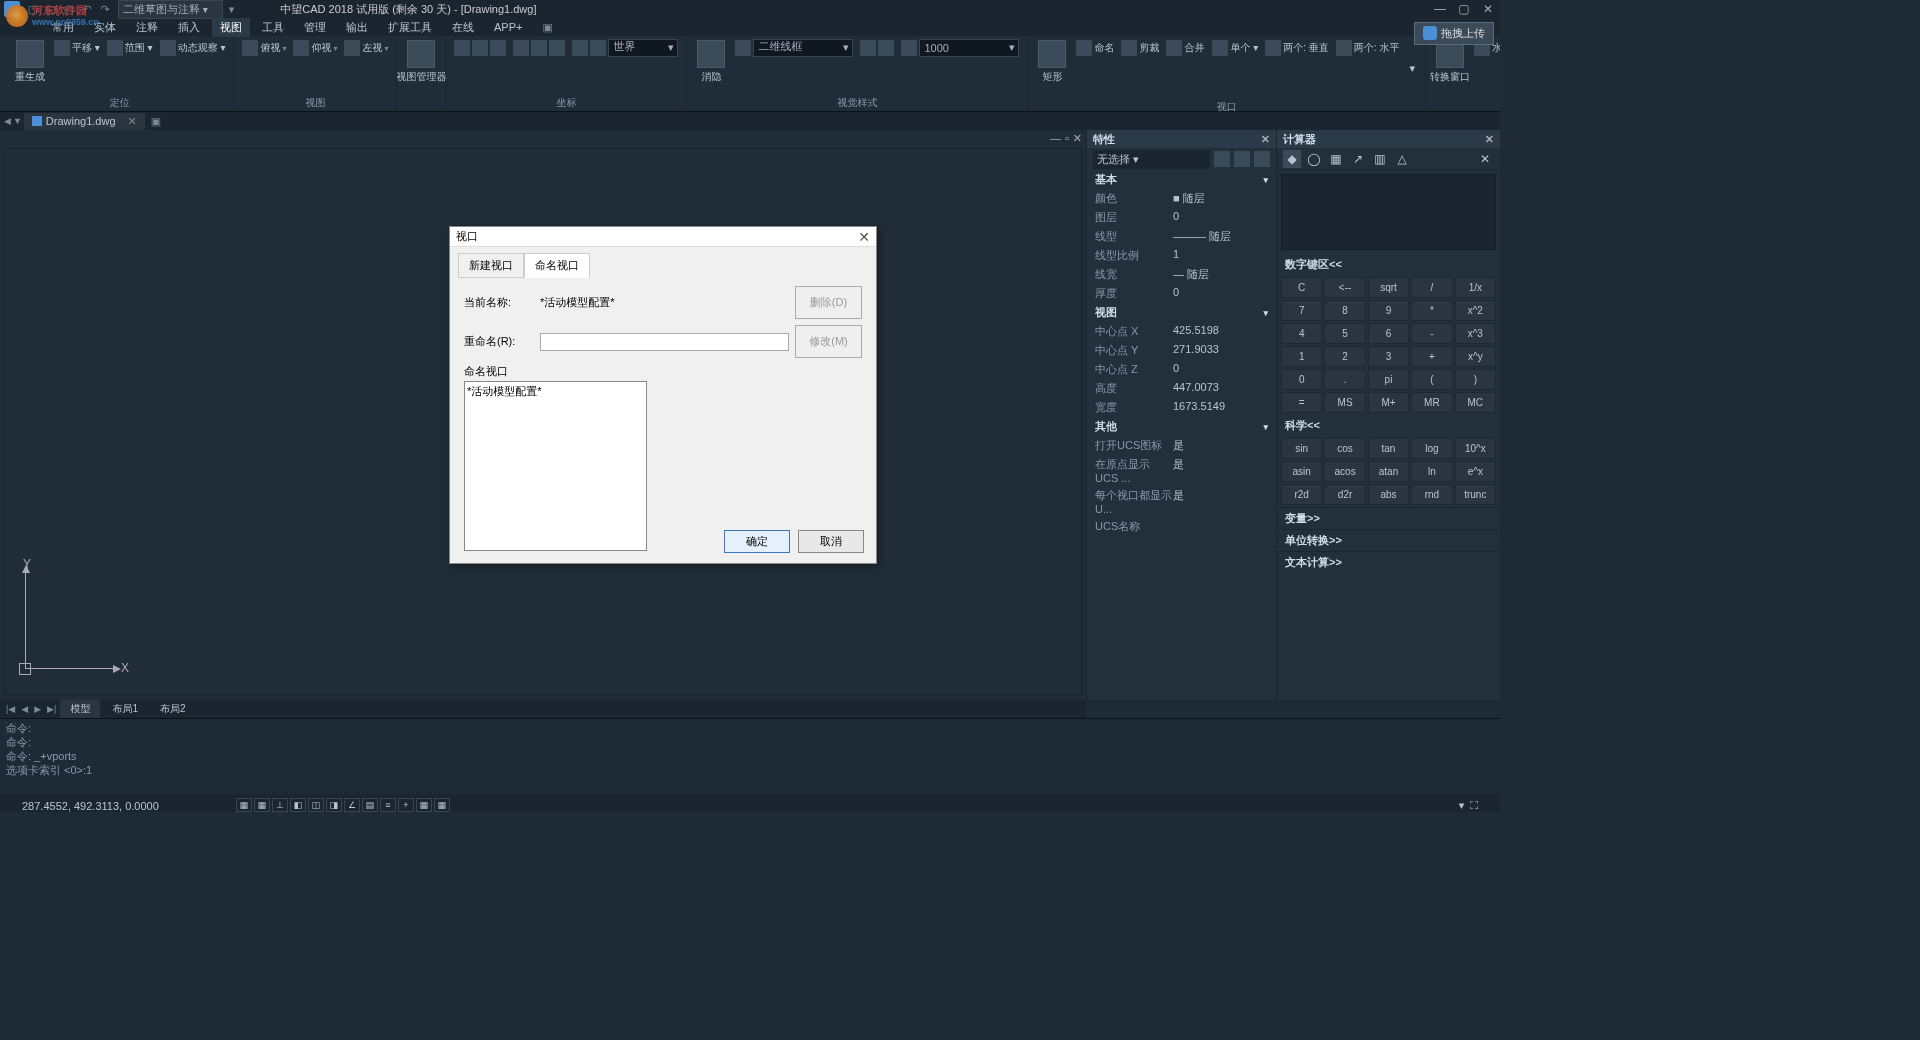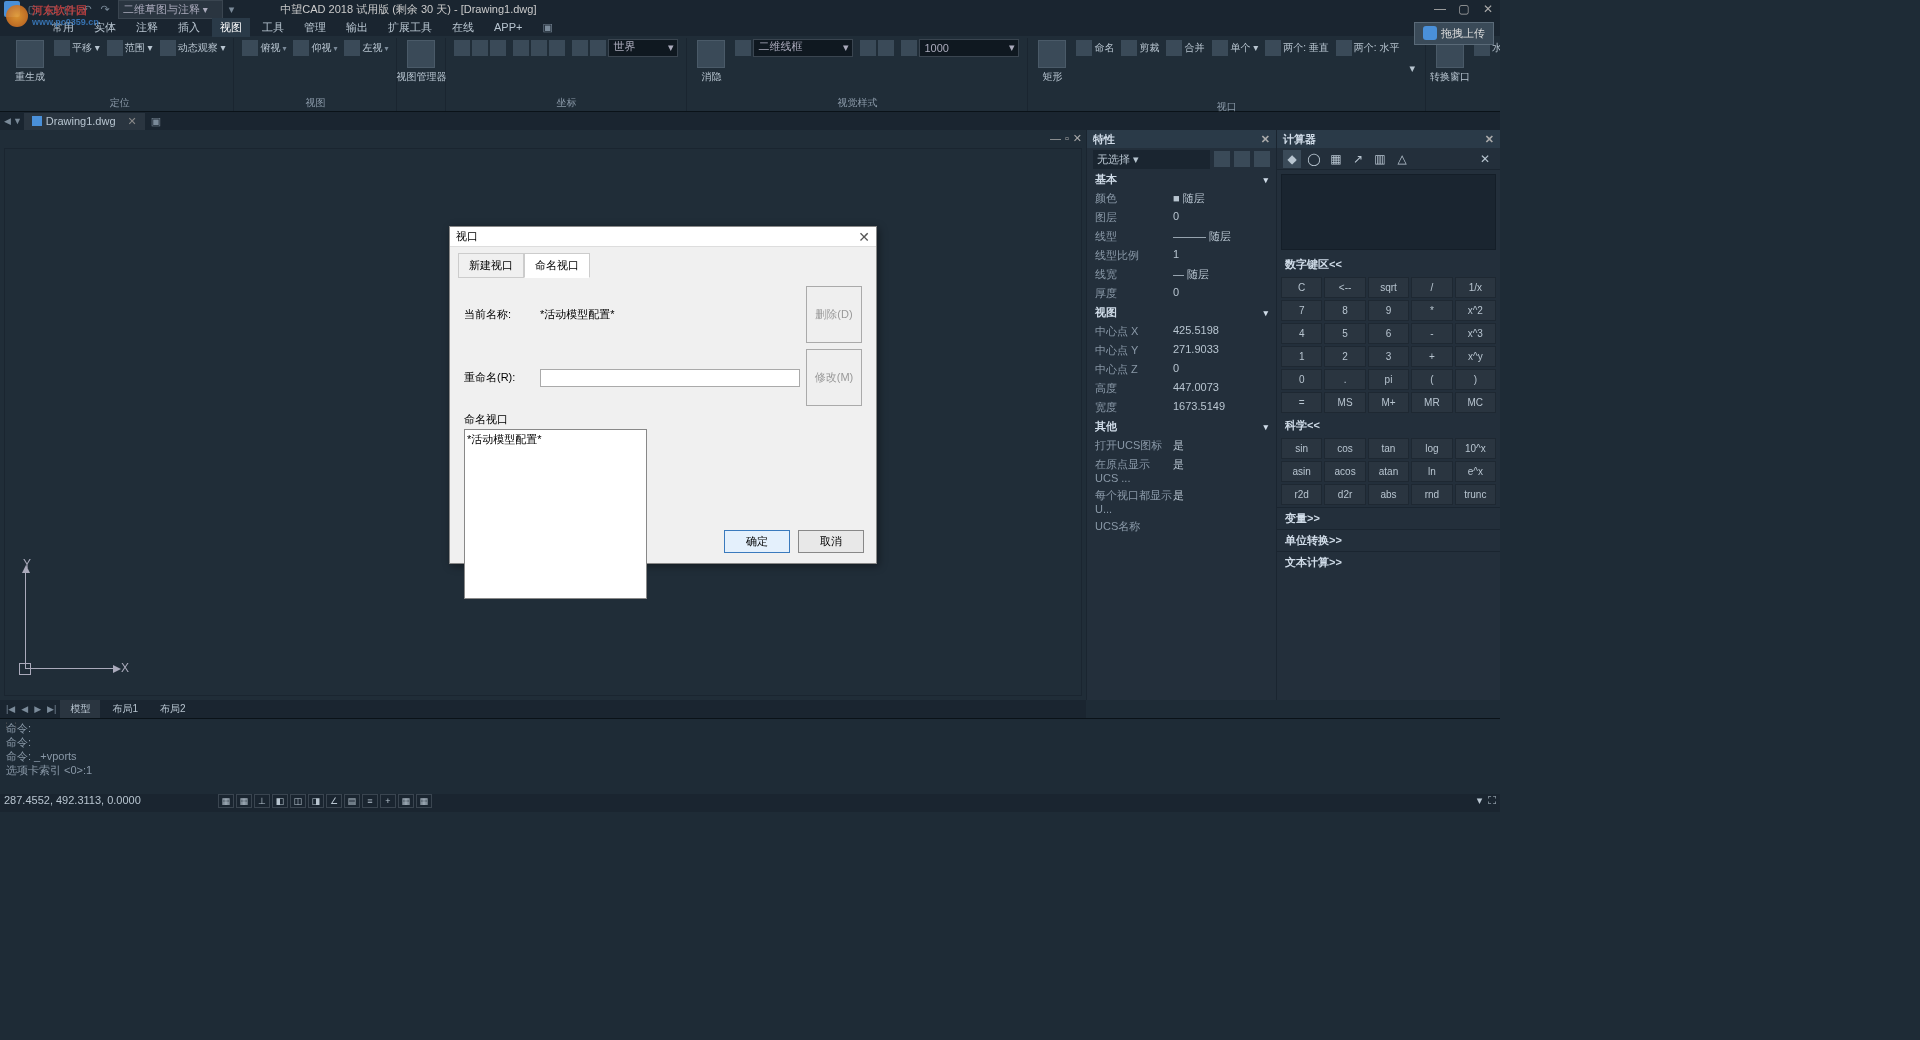--- a/index.html
+++ b/index.html
@@ -64,37 +64,37 @@
 .calc .keys{display:grid;grid-template-columns:repeat(5,1fr);gap:2px;padding:2px 4px}
 .calc .keys button{background:#2a3540;border:1px solid #1e2832;color:#b8c5d0;padding:4px 0;font-size:10px}
 .calc .btm{padding:3px 8px;color:#d0dce8;font-weight:bold;border-top:1px solid #1a2530}
 .btabs{position:absolute;left:0;right:414px;bottom:94px;height:18px;background:#1a2530;display:flex;align-items:center;padding:0 4px;gap:2px}
 .btabs .nav{color:#7a8a99;font-size:9px;padding:0 2px}
 .btabs .t{padding:2px 10px;font-size:10px;color:#b8c5d0}
 .btabs .t.active{background:#2a3540}
 .cmdwin{position:absolute;left:0;right:0;bottom:18px;height:76px;background:#1e2b36;border-top:1px solid #0a1218;padding:2px 6px;color:#8a99a8;font-size:11px}
 .cmdwin .ln{line-height:14px}
 .cmdwin .grip{position:absolute;left:2px;top:2px;color:#555;font-size:9px}
-.statusbar{position:absolute;left:0;right:0;bottom:0;height:18px;background:#1a2530;display:flex;align-items:flex-start;padding:0 4px;gap:4px;color:#b8c5d0;font-size:10px}
+.statusbar{position:absolute;left:0;right:0;bottom:0;height:18px;background:#1a2530;display:flex;align-items:flex-end;padding:0 22px;gap:4px;color:#b8c5d0;font-size:10px}
 .statusbar .coords{min-width:170px}
 .statusbar .sbtns{display:flex;gap:2px;margin-left:40px}
 .statusbar .sbtns span{width:16px;height:14px;border:1px solid #3a4550;display:flex;align-items:center;justify-content:center;font-size:9px}
 .statusbar .right{margin-left:auto;display:flex;gap:6px}
 
 .dialog{position:absolute;left:449px;top:226px;width:428px;height:338px;background:#f0f0f0;border:1px solid #888;box-shadow:2px 2px 8px rgba(0,0,0,0.4);color:#000;font-size:11px}
 .dialog .dtitle{height:20px;display:flex;align-items:center;padding:0 6px;background:#fff;border-bottom:1px solid #ddd}
 .dialog .dtitle .x{margin-left:auto;font-size:14px;color:#555}
 .dialog .dtabs{display:flex;padding:6px 8px 0 8px}
 .dialog .dtabs span{padding:4px 10px;border:1px solid #ccc;background:#f0f0f0;font-size:11px}
 .dialog .dtabs span.active{background:#fff;border-bottom:1px solid #fff}
 .dialog .dbody{padding:8px 14px}
 .dialog .frow{display:flex;align-items:center;gap:6px;margin-bottom:6px}
 .dialog .frow label{width:70px}
 .dialog .frow input{flex:1;border:1px solid #aaa;padding:2px 4px;font-size:11px;background:#fff}
-.dialog .frow button{width:56px;padding:20px 0;border:1px solid #aaa;background:#efefef;font-size:11px}
+.dialog .frow button{width:67px;padding:8px 0;border:1px solid #aaa;background:#efefef;font-size:11px}
 .dialog .cols{display:flex;gap:14px;margin-top:4px}
 .dialog .cols .lc,.dialog .cols .rc{flex:1}
 .dialog .cols .lbl{font-size:11px;margin-bottom:2px}
 .dialog .listbox{width:183px;height:170px;border:1px solid #888;background:#fff;padding:2px;font-size:11px}
 .dialog .preview{width:196px;height:170px;border:1px solid #a33;background:#000}
 .dialog .dbtns{position:absolute;right:12px;bottom:10px;display:flex;gap:8px}
 .dialog .dbtns button{width:66px;padding:3px 0;border:1px solid #888;background:#e8e8e8;font-size:11px}
 .dialog .dbtns button.primary{border:1px solid #3a7abd;background:#e4f0fc}
 .watermark{position:absolute;left:6px;top:2px;width:140px;height:28px;pointer-events:none;color:#c04040;font-size:13px;font-weight:bold;opacity:0.9;display:flex;align-items:center;gap:4px;z-index:10}
 .watermark .wlogo{width:22px;height:22px;border-radius:50%;background:radial-gradient(#f0a030,#c06020)}

